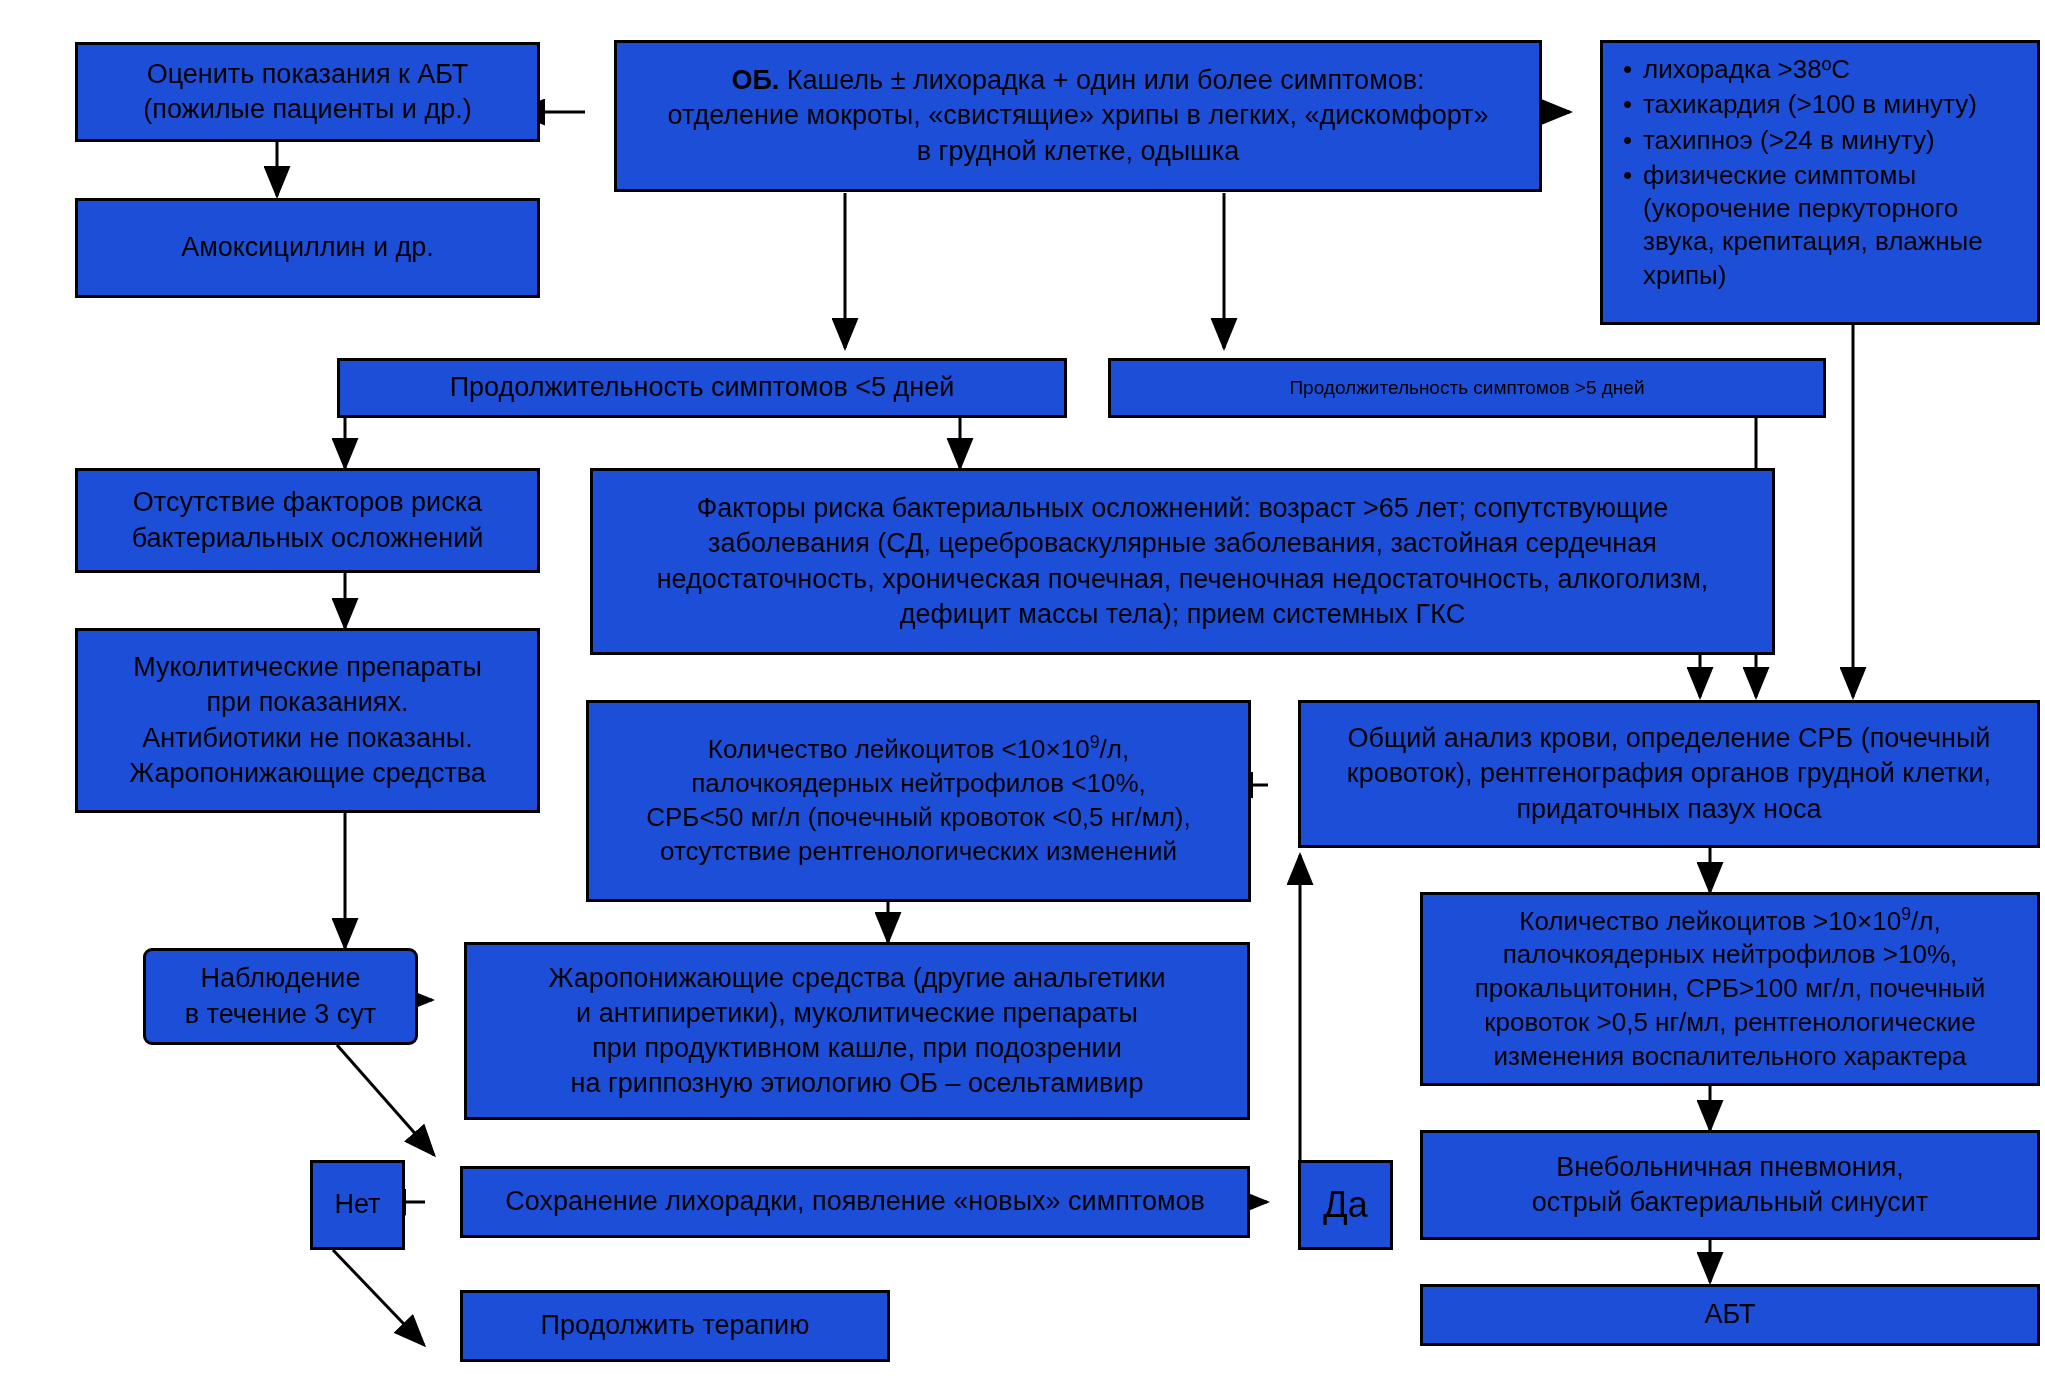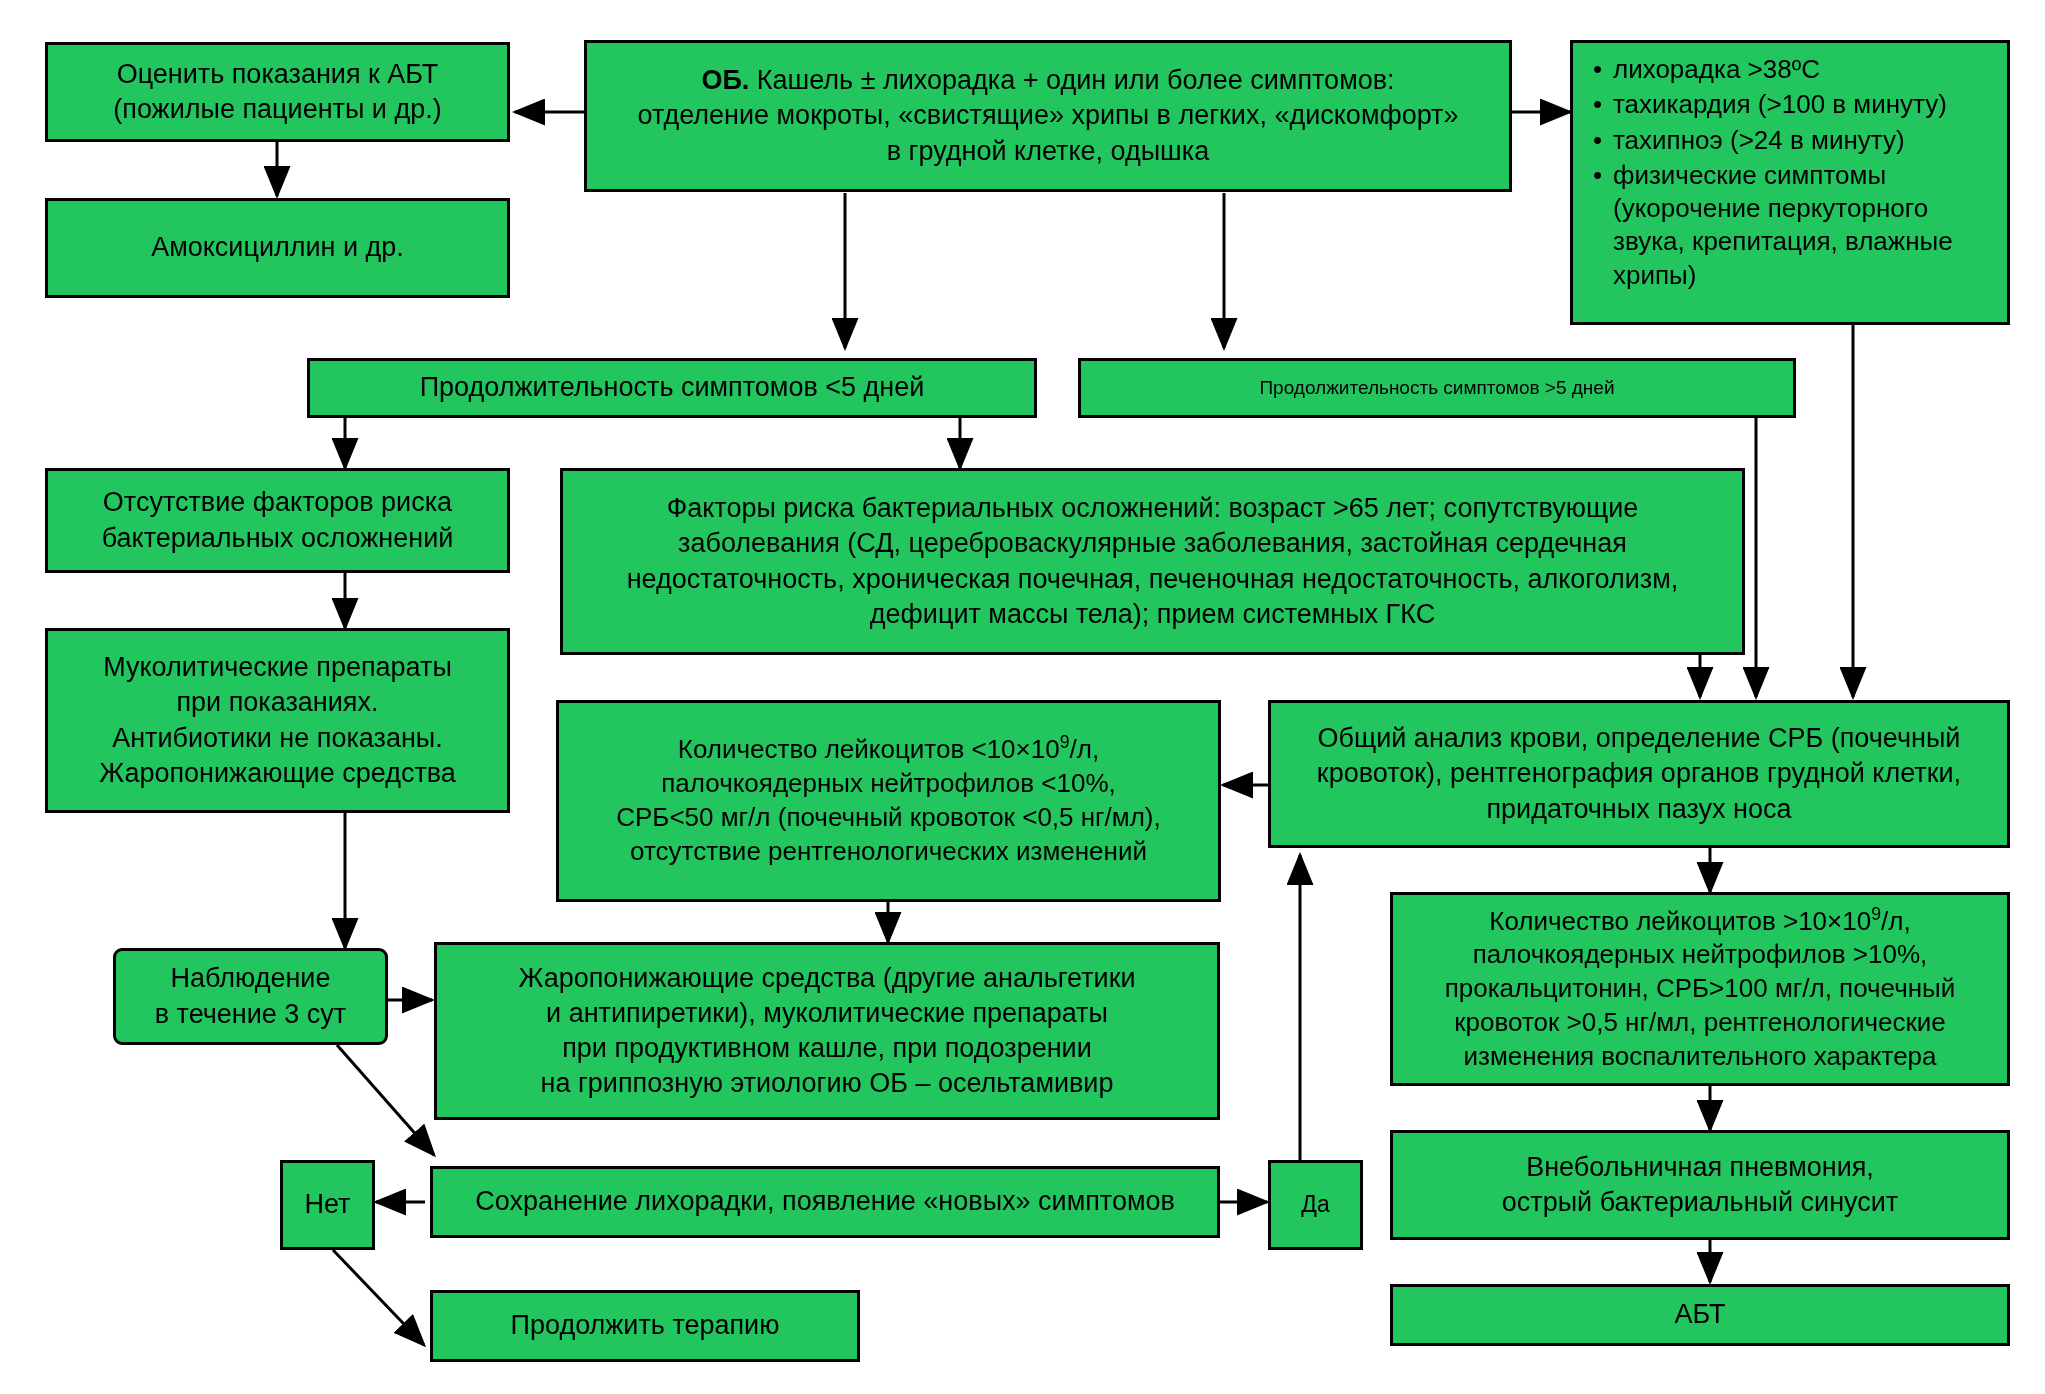--- a/index.html
+++ b/index.html
@@ -14,29 +14,30 @@
     position: relative;
     width: 2045px;
     height: 1394px;
     background: #ffffff;
     overflow: hidden;
   }
   .node {
     position: absolute;
     box-sizing: border-box;
     border: 3px solid #000000;
-    background: #22c55e;
+    background: #1d4ed8;
     display: flex;
     align-items: center;
     justify-content: center;
     text-align: center;
     color: #000000;
     line-height: 1.30;
     padding: 4px 10px;
     z-index: 2;
+    margin-left: 30px;
   }
   .node .txt {
     display: block;
     white-space: pre-line;
   }
   .node.bulleted {
     display: block;
     text-align: left;
     padding: 10px 26px 10px 14px;
   }
@@ -222,21 +223,21 @@
     <span class="txt">Жаропонижающие средства (другие анальгетики
 и антипиретики), муколитические препараты
 при продуктивном кашле, при подозрении
 на гриппозную этиологию ОБ – осельтамивир</span>
   </div>
 
   <div class="node" style="left:280px; top:1160px; width:95px; height:90px; font-size:27px;">
     <span class="txt">Нет</span>
   </div>
 
-  <div class="node" style="left:1268px; top:1160px; width:95px; height:90px; font-size:23px;">
+  <div class="node" style="left:1268px; top:1160px; width:95px; height:90px; font-size:36px;">
     <span class="txt">Да</span>
   </div>
 
   <div class="node" style="left:430px; top:1290px; width:430px; height:72px; font-size:27px;">
     <span class="txt">Продолжить терапию</span>
   </div>
 
   <div class="node" style="left:1390px; top:1130px; width:620px; height:110px; font-size:27px;">
     <span class="txt">Внебольничная пневмония,
 острый бактериальный синусит</span>

